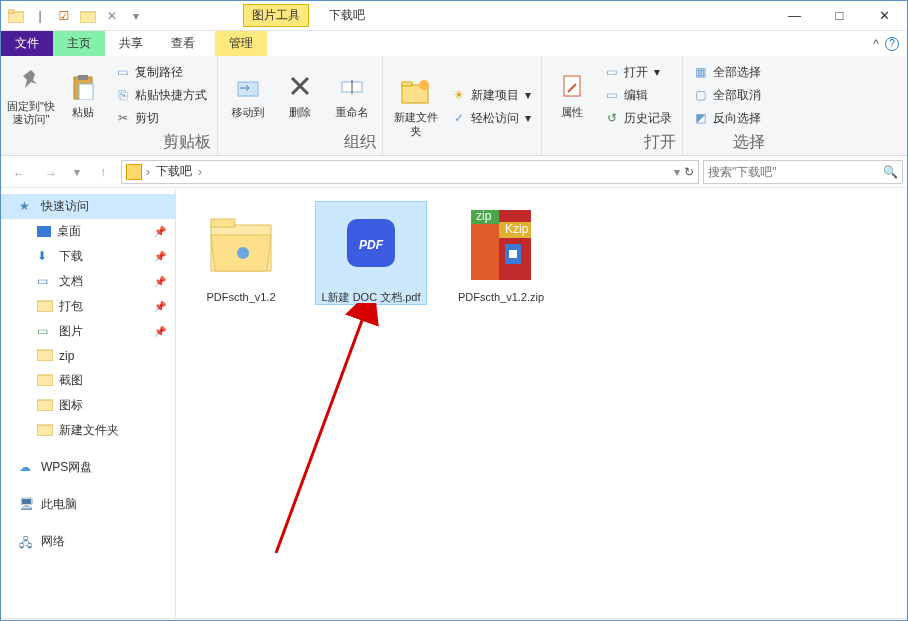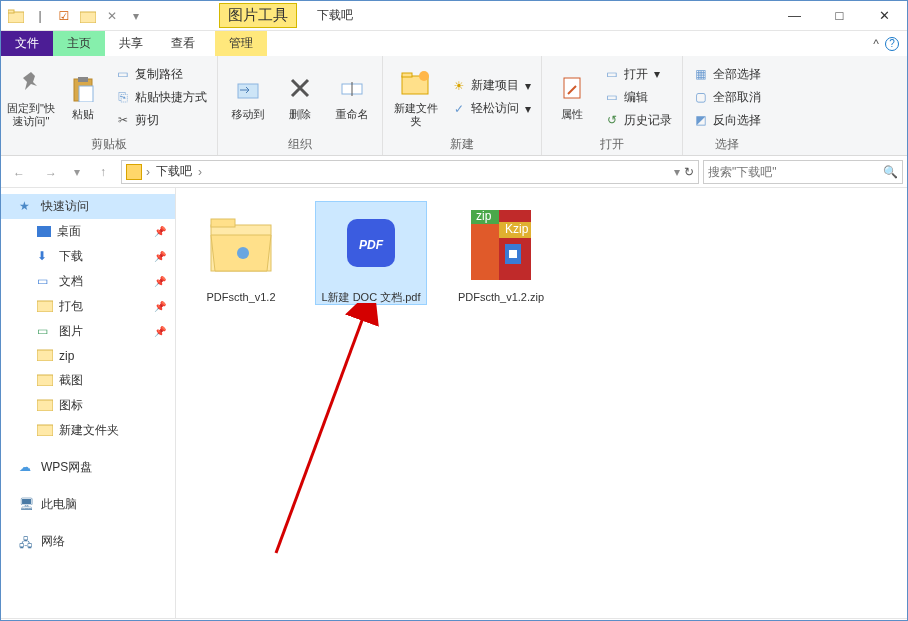--- a/index.html
+++ b/index.html
@@ -1,33 +1,33 @@
 <!DOCTYPE html>
 <html><head>
 <meta charset="utf-8">
 <style>
 *{box-sizing:border-box;margin:0;padding:0;font-family:"Microsoft YaHei","Segoe UI",sans-serif;font-size:12px;color:#333}
 body{background:#fff;width:908px;height:621px;overflow:hidden;position:relative;border:1px solid #5a8ec7}
 .titlebar{height:30px;display:flex;align-items:center;background:#fff;border-bottom:1px solid #e5e5e5}
 .qat{display:flex;align-items:center;gap:2px;padding:0 4px}
 .qat-btn{width:22px;height:22px;display:flex;align-items:center;justify-content:center;color:#555}
-.context-tab{background:#ffe87c;border:1px solid #d4b800;padding:2px 8px;font-size:15px;margin-left:68px}
+.context-tab{background:#ffe87c;border:1px solid #d4b800;padding:2px 8px;font-size:12px;margin-left:92px}
 .title-text{margin-left:20px;flex:1}
 .win-controls{display:flex}
 .win-btn{width:45px;height:30px;display:flex;align-items:center;justify-content:center;font-size:13px}
 .tabs{height:25px;display:flex;align-items:stretch;background:#fff}
 .tab{padding:4px 14px;display:flex;align-items:center;cursor:pointer}
 .tab.file{background:#4c1d95;color:#fff}
 .tab.active{background:#86efac}
 .tab.context{background:#ffe87c}
 .help-area{margin-left:auto;display:flex;align-items:center;gap:6px;padding-right:8px}
 .ribbon{height:100px;background:#f5f6f7;border-bottom:1px solid #dadada;display:flex}
 .rgroup{border-right:1px solid #e1e1e1;padding:4px 6px 2px;display:flex;flex-direction:column;justify-content:space-between}
 .rgroup-body{display:flex;gap:4px;flex:1}
-.rgroup-label{text-align:center;font-size:12px;color:#666;padding-top:2px}
+.rgroup-label{text-align:right;font-size:16px;color:#666;padding-top:2px}
 .big-btn{display:flex;flex-direction:column;align-items:center;justify-content:center;width:48px;gap:4px;cursor:pointer}
 .big-btn .ico{width:32px;height:32px;display:flex;align-items:center;justify-content:center}
 .big-btn .lbl{font-size:11px;text-align:center;line-height:1.2}
 .small-btns{display:flex;flex-direction:column;gap:2px;justify-content:center}
 .small-btn{display:flex;align-items:center;gap:4px;padding:2px 4px;font-size:11px;cursor:pointer}
 .small-btn .si{width:16px;height:16px;display:flex;align-items:center;justify-content:center}
 .addressbar{height:32px;background:#fff;border-bottom:1px solid #e5e5e5;display:flex;align-items:center;padding:0 4px;gap:4px}
 .nav-arrow{width:28px;height:24px;display:flex;align-items:center;justify-content:center;color:#999}
 .addr-box{flex:1;height:24px;border:1px solid #ccc;display:flex;align-items:center;padding:0 4px;gap:4px}
 .addr-ico{width:16px;height:16px;background:#ffd76a;border:1px solid #d9a400}
@@ -186,21 +186,20 @@
             <span>新建项目</span>
             <span style="margin-left:2px">▾</span>
           </div>
         <div class="small-btn">
             <span class="si" style="color:#6a9bd1">✓</span>
             <span>轻松访问</span>
             <span style="margin-left:2px">▾</span>
           </div>
       </div>
     </div>
-    <div class="rgroup-label">新建</div>
   </div>
 
   <div class="rgroup">
     <div class="rgroup-body">
       <div class="big-btn">
         <div class="ico">
             <svg width="28" height="28">
               <rect x="6" y="4" width="16" height="20" fill="#fff" stroke="#d05a2a"></rect>
               <path d="M10 20 L18 12" stroke="#d05a2a" stroke-width="2"></path>
             </svg>

